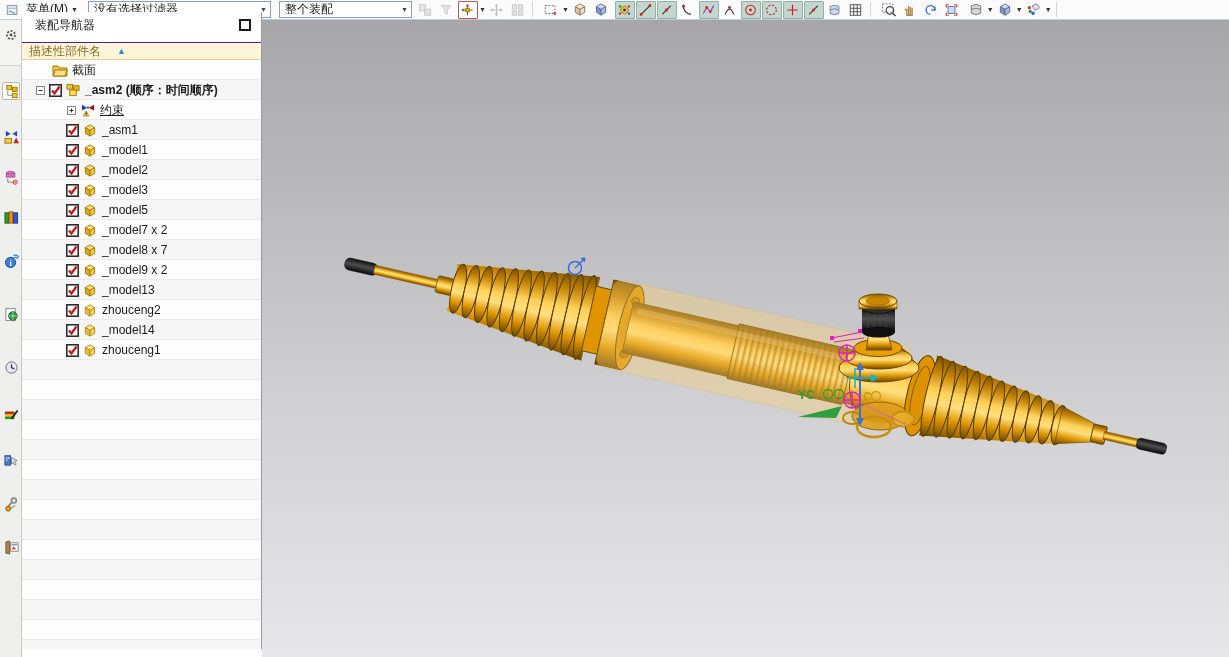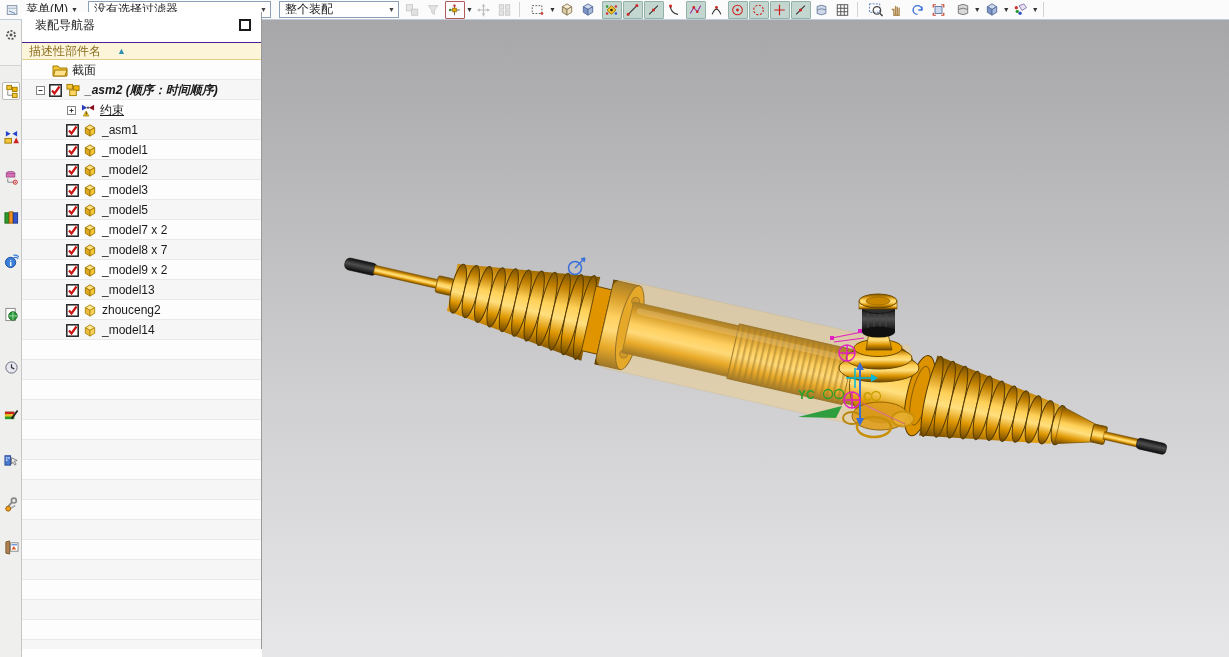--- a/index.html
+++ b/index.html
@@ -9,21 +9,21 @@
   
   #toolbar { position:absolute; top:0; left:0; width:1229px; height:20px;
     background:#fbfbfb; border-bottom:1px solid #c2cbd8;
     display:flex; align-items:center; padding:0 2px; white-space:nowrap; }
   .menu-label { display:flex; align-items:center; gap:3px; padding:12px 4px; color:#1a1a1a; }
   .caret { font-size:7px; color:#333; line-height:1; }
   .combo { display:flex; align-items:center; justify-content:space-between;
     border:1px solid #8aa0b8; background:#fff; height:17px; padding:0 3px 0 5px; color:#1a1a1a; }
   .combo .caret { color:#444; }
   #filter-combo { width:183px; margin-left:6px; }
-  #scope-combo  { width:120px; margin-left:8px; }
+  #scope-combo  { width:133px; margin-left:8px; }
   .tbtn { width:20px; height:18px; display:flex; align-items:center; justify-content:center;
     border:1px solid transparent; border-radius:1px; flex:none; }
   .tbtn.active { background:#c3d7d0; border-color:#93b2a7; }
   .tbtn.redbox { border-color:#b45a5a; }
   .tgroup { display:flex; align-items:center; gap:1px; margin-left:4px; }
   .tsep { width:1px; height:15px; background:#d4d4d4; margin:0 4px; flex:none; }
   .dim { opacity:.45; filter:grayscale(1); }
 
   
   #sidebar { position:absolute; top:20px; left:0; width:22px; height:637px;
@@ -42,21 +42,21 @@
   #nav-gap { height:4px; }
   #nav-colheader { height:18px; background:#fdf5da; border-top:1px solid #4c1d95;
     border-bottom:1px solid #e2cf8c; display:flex; align-items:center; gap:16px;
     padding-left:7px; color:#8a6d1f; }
   #nav-colheader .sort { color:#2e8fb0; font-size:9px; }
   #nav-rows { flex:1; background:repeating-linear-gradient(180deg,
       #fdfdfd 0px,#fdfdfd 19px,#e9e9e9 19px,#e9e9e9 20px,
       #f6f6f6 20px,#f6f6f6 39px,#e9e9e9 39px,#e9e9e9 40px); }
   .trow { height:20px; display:flex; align-items:center; color:#1a1a1a; }
   .trow .lbl { margin-left:4px; }
-  .trow.bold .lbl { font-weight:bold;font-style:italic; }
+  .trow.bold .lbl { font-weight:bold; }
   .pad30 { padding-left:30px; } .pad14 { padding-left:14px; }
   .pad29 { padding-left:45px;text-decoration:underline; } .pad44 { padding-left:44px; }
   .exp { width:9px; height:9px; flex:none; margin-right:4px; }
   .cb  { width:13px; height:13px; flex:none; margin-right:3px; }
   .ticon { width:16px; height:14px; flex:none; }
   .sqbtn { width:12px; height:12px; border:2px solid #1a1a1a; background:#fff; }
 
   
   #viewport { position:absolute; top:20px; left:262px; width:967px; height:637px;
     background:linear-gradient(180deg,#a7a7a9 0%,#b6b6b8 22%,#cfcfd1 58%,#e7e7e9 100%); }
@@ -553,20 +553,32 @@
       <svg class="cb" viewBox="0 0 13 13">
           <rect x=".8" y=".8" width="11.4" height="11.4" fill="#fff" stroke="#222" stroke-width="1.5"></rect>
           <path d="M3 6.5 L5.5 9.5 L10.5 2.5" fill="none" stroke="#cc1111" stroke-width="2.2"></path>
         </svg>
       <svg class="ticon" viewBox="0 0 16 15">
           <path d="M3 5 L8 2 L13 5 L8 8 Z" fill="#ffe792" stroke="#b08a10"></path>
           <path d="M3 5 V11 L8 14 V8 Z" fill="#ecba40" stroke="#b08a10"></path>
           <path d="M13 5 V11 L8 14 V8 Z" fill="#f8d25a" stroke="#b08a10"></path>
         </svg>
       <span class="lbl">_model14</span>
+    </div>
+    <div class="trow pad44">
+      <svg class="cb" viewBox="0 0 13 13">
+          <rect x=".8" y=".8" width="11.4" height="11.4" fill="#fff" stroke="#222" stroke-width="1.5"></rect>
+          <path d="M3 6.5 L5.5 9.5 L10.5 2.5" fill="none" stroke="#cc1111" stroke-width="2.2"></path>
+        </svg>
+      <svg class="ticon" viewBox="0 0 16 15">
+          <path d="M3 5 L8 2 L13 5 L8 8 Z" fill="#ffe792" stroke="#b08a10"></path>
+          <path d="M3 5 V11 L8 14 V8 Z" fill="#ecba40" stroke="#b08a10"></path>
+          <path d="M13 5 V11 L8 14 V8 Z" fill="#f8d25a" stroke="#b08a10"></path>
+        </svg>
+      <span class="lbl">zhouceng1</span>
     </div>
   </div>
 </div>
 
 <div id="viewport">
   <svg width="967" height="637" viewBox="0 0 967 637">
     <defs>
       <linearGradient id="goldV" x1="0" y1="0" x2="0" y2="1">
         <stop offset="0" stop-color="#7a5200"></stop>
           <stop offset=".18" stop-color="#c07f00"></stop>

